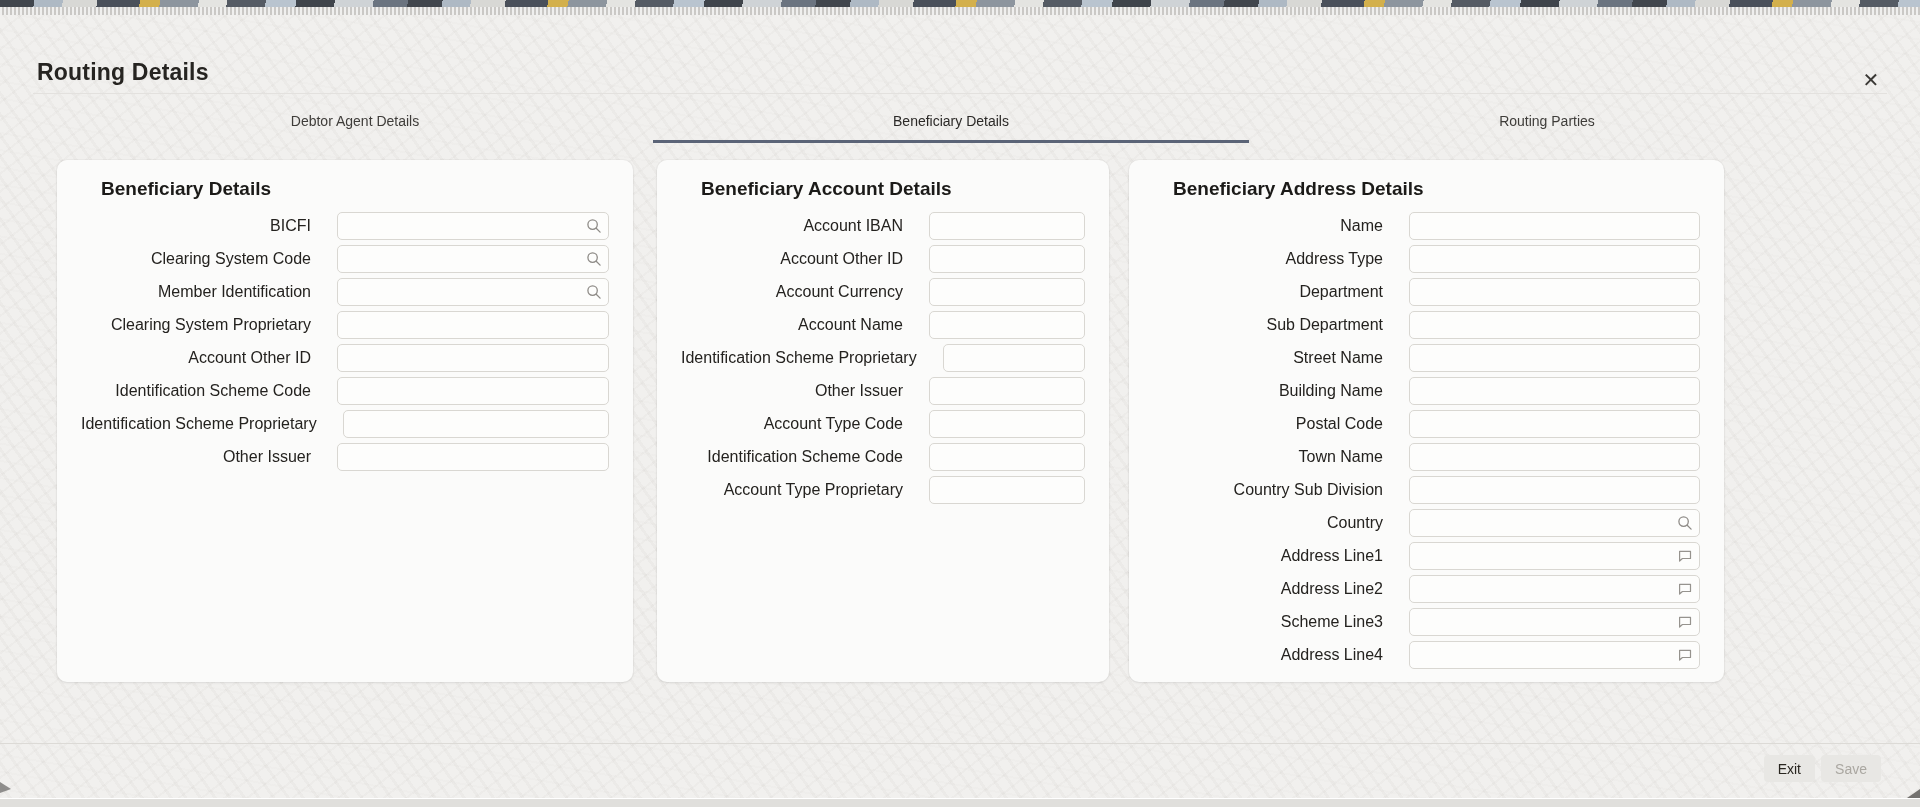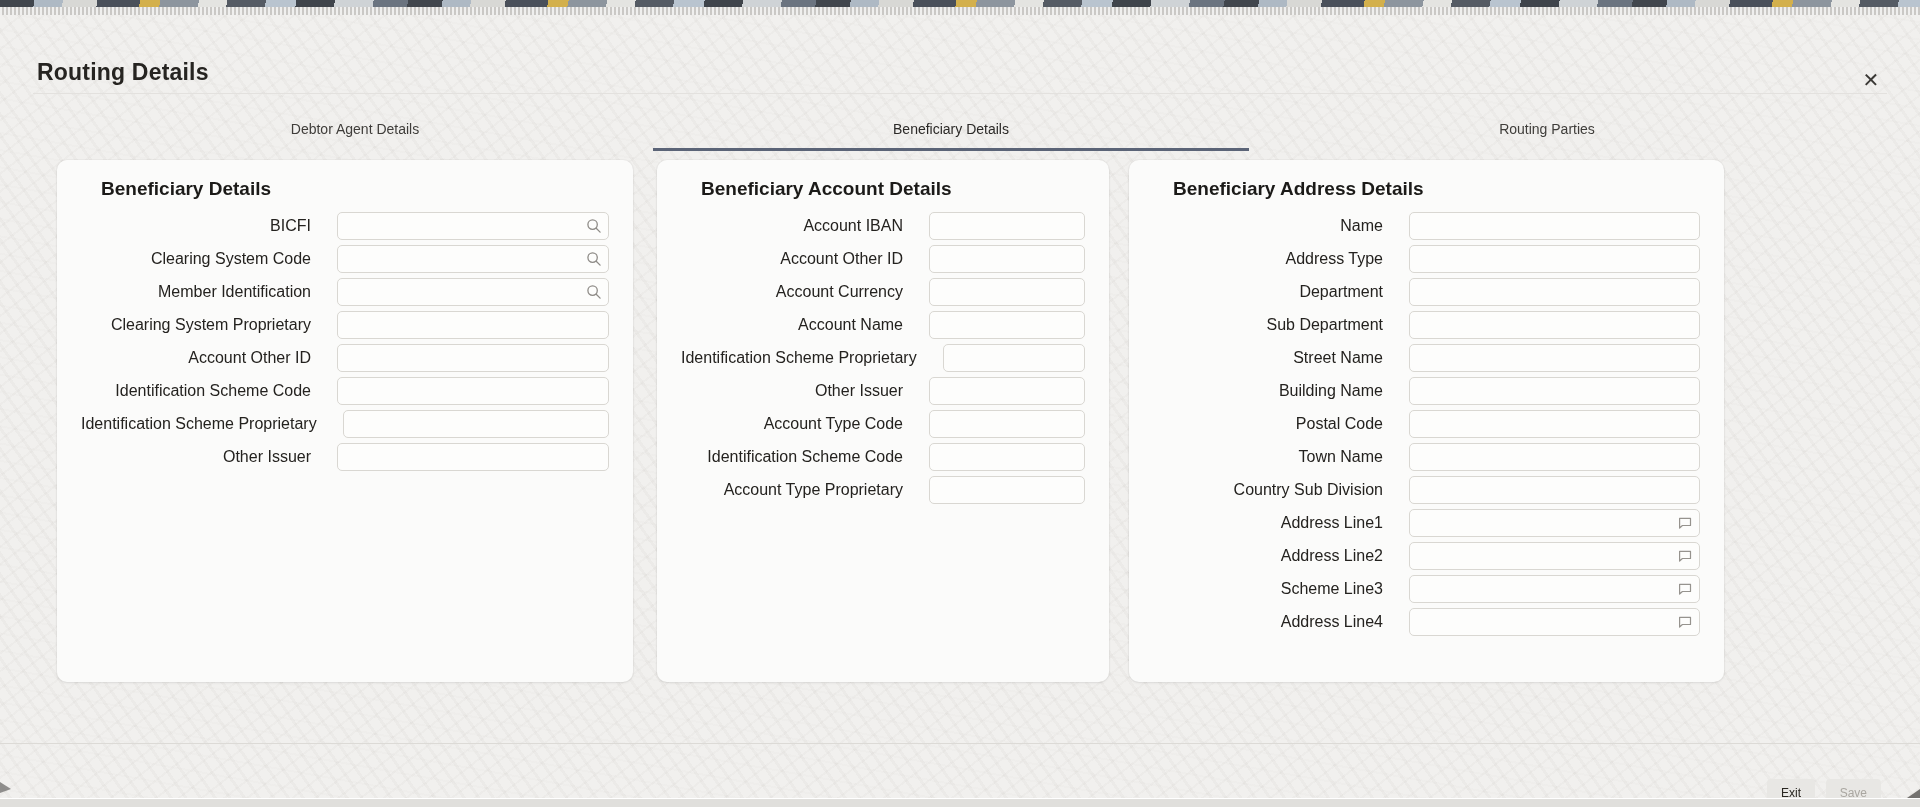--- a/index.html
+++ b/index.html
@@ -40,21 +40,21 @@
   }
   .close-btn {
     position:absolute; right:36px; top:52px; width:26px; height:26px;
     background:none; border:none; cursor:pointer;
     font-size:20px; line-height:26px; color:#3a3835; text-align:center;
     font-family:"DejaVu Sans", sans-serif;
   }
   .header-divider { position:absolute; left:33px; right:33px; top:78px; height:1px; background:#e3e1de; }
 
   .tabs {
-    position:absolute; left:57px; right:75px; top:97px;
+    position:absolute; left:57px; right:75px; top:89px;
     display:flex;
   }
   .tab {
     flex:1 1 0; text-align:center; cursor:pointer;
     padding:9px 0 11px; font-size:14px; color:#3f3d3a;
     border-bottom:3px solid transparent;
   }
   .tab.active { color:#2b2927; border-bottom-color:#5b6477; }
 
   .panels {
@@ -88,21 +88,21 @@
   .field-icon {
     position:absolute; right:7px; top:50%; transform:translateY(-50%);
     width:16px; height:16px; display:flex; align-items:center; justify-content:center;
     cursor:pointer;
   }
 
   .footer-divider { position:absolute; left:0; right:0; top:728px; height:1px; background:#dcdad6; }
   .footer-btn {
     position:absolute; top:740px; height:27px; padding:0 14px;
     background:#e8e7e4; border:none; border-radius:4px; cursor:pointer;
-    font-family:inherit; font-size:12px; color:#292620;margin-top:24px;
+    font-family:inherit; font-size:14px; color:#292620;
   }
   .exit-btn { right:105px; }
   .save-btn { right:39px; }
   .save-btn.disabled { color:#aaa7a1; cursor:default; }
 
   .bottom-bar {
     position:absolute; left:0; right:0; bottom:0; height:9px;
     background:#e0dfdc; border-top:1px solid #ffffff; z-index:3;
   }
   .corner-artifact { position:absolute; z-index:2; width:0; height:0; }
@@ -367,20 +367,32 @@
   </div>
 
   <div class="field">
     <label class="field-label">Country Sub Division</label>
     <span class="input-wrap">
       <input type="text" style="">
       <span class="field-icon" hidden=""></span>
     </span>
   </div>
 
+  <div class="field">
+    <label class="field-label">Country</label>
+    <span class="input-wrap">
+      <input type="text" style="">
+      <span class="field-icon">
+  <svg viewBox="0 0 16 16" width="16" height="16">
+                  <circle cx="6.6" cy="6.6" r="4.7" fill="none" stroke="#8e8b87" stroke-width="1.3"></circle>
+                  <line x1="10.2" y1="10.2" x2="14.1" y2="14.1" stroke="#8e8b87" stroke-width="1.3" stroke-linecap="round"></line>
+                </svg>
+</span>
+    </span>
+  </div>
 
   <div class="field">
     <label class="field-label">Address Line1</label>
     <span class="input-wrap">
       <input type="text" style="">
       <span class="field-icon">
   <svg viewBox="0 0 16 16" width="16" height="16">
                   <path d="M2.6 3.3 L13.5 3.3 L13.5 10.5 L5.4 10.5 L2.6 13 Z" fill="none" stroke="#96938e" stroke-width="1.2" stroke-linejoin="round"></path>
                 </svg>
 </span>

